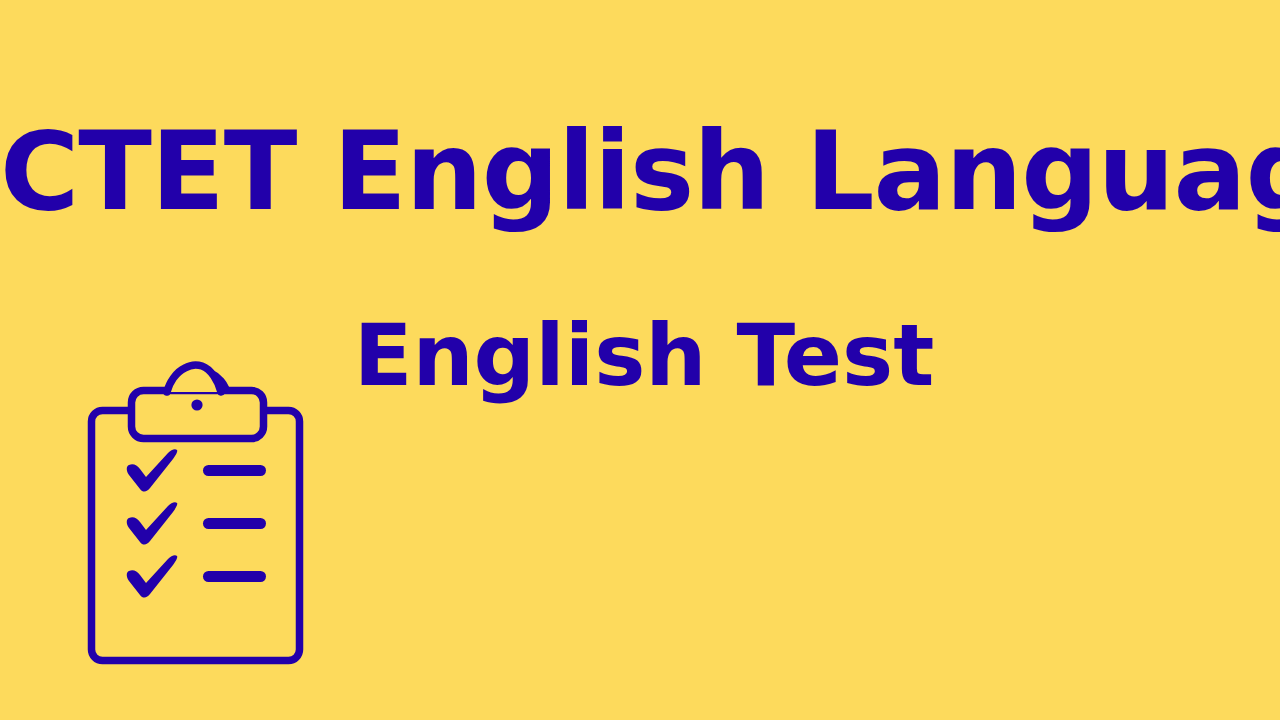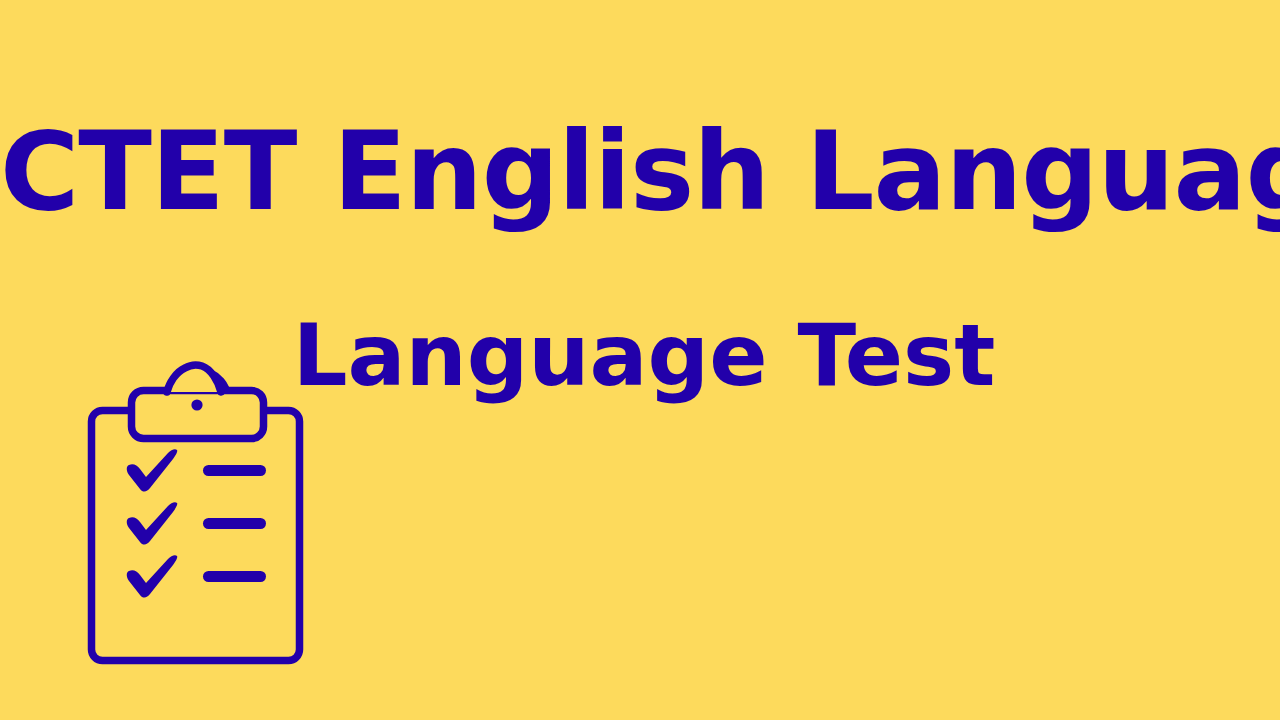--- a/index.html
+++ b/index.html
@@ -104,16 +104,16 @@
       <path d="M57 170 C61 168 65 170 68 174 L74 182 L96 158 C99 155 103 153 105 155 C106 156 104 160 101 164 L78 193 C75 197 71 198 68 194 L57 180 C54 176 54 171 57 170 Z" fill="#2200AA"></path>
       <rect x="131" y="170" width="63" height="11" rx="5.5" ry="5.5" fill="#2200AA"></rect>
 
       <path d="M57 223 C61 221 65 223 68 227 L74 235 L96 211 C99 208 103 206 105 208 C106 209 104 213 101 217 L78 246 C75 250 71 251 68 247 L57 233 C54 229 54 224 57 223 Z" fill="#2200AA"></path>
       <rect x="131" y="223" width="63" height="11" rx="5.5" ry="5.5" fill="#2200AA"></rect>
     </svg>
   </div>
 
   <div class="headline-wrap">
     <div class="title-line-1">CTET English Language</div>
-    <div class="title-line-2">Language Test</div>
+    <div class="title-line-2">English Test</div>
   </div>
 
 </div>
 
 </body></html>

